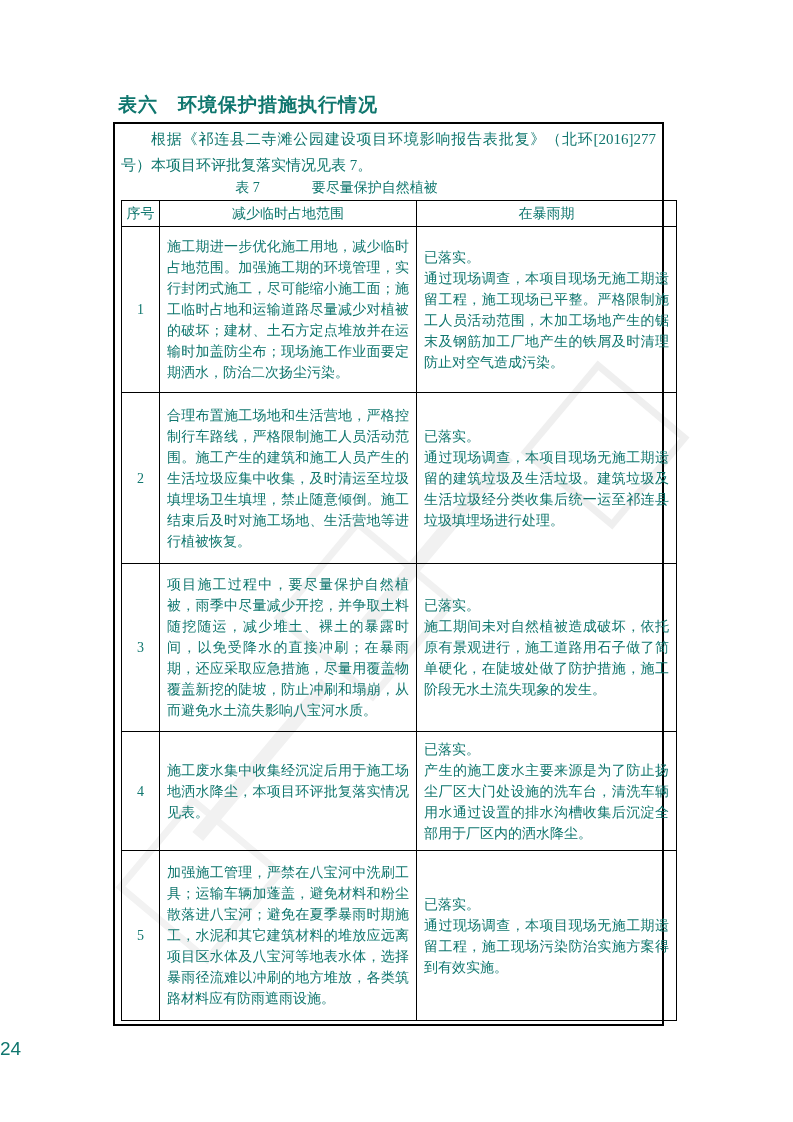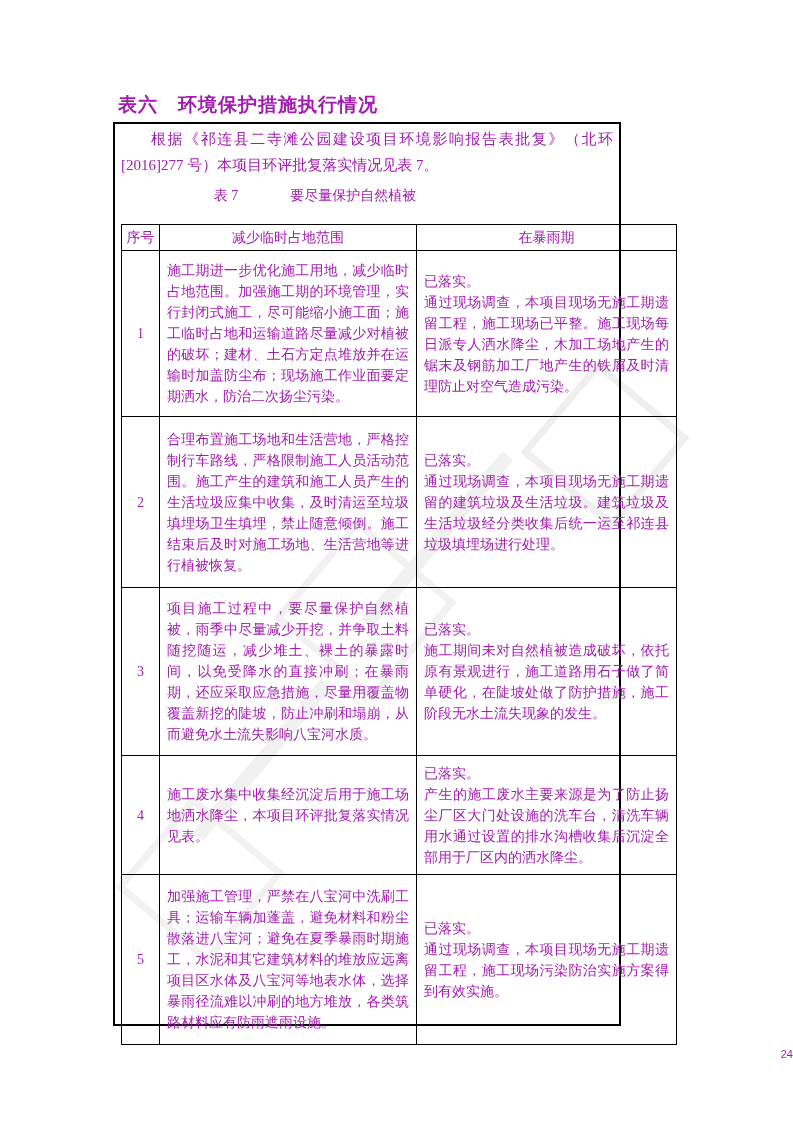--- a/index.html
+++ b/index.html
@@ -4,21 +4,21 @@
 <style>
   * { margin: 0; padding: 0; box-sizing: border-box; }
   html, body { background: #e8e8e8; }
   .page {
     position: relative;
     width: 793px;
     height: 1122px;
     margin: 0 auto;
     background: #ffffff;
     font-family: "Liberation Serif", "DejaVu Serif", serif;
-    color: #a21caf;
+    color: #0f766e;
     overflow: hidden;
   }
   
   .watermark { position: absolute; pointer-events: none; z-index: 0; }
   .wm-glyph {
     position: absolute;
     border: 7px solid #efefef;
     transform: rotate(40deg);
   }
   .wm-g1 { left: 545px; top: 385px; width: 120px; height: 120px; }
@@ -38,48 +38,48 @@
     left: 118px;
     font-size: 19px;
     font-weight: bold;
     letter-spacing: 1px;
     z-index: 2;
   }
   .outer-box {
     position: absolute;
     top: 122px;
     left: 113px;
-    width: 508px;
+    width: 551px;
     height: 904px;
     border: 2px solid #000;
     padding: 2px 6px 0 6px;
     z-index: 1;
     background: transparent;
   }
   .intro {
     font-size: 15px;
     line-height: 26px;
     text-align: justify;
     text-indent: 2em;
   }
   .table-caption {
-    margin-top: 8px;
+    margin-top: 0;
     height: 22px;
     line-height: 20px;
     font-size: 14px;
     display: flex;
     justify-content: center;
     gap: 52px;
     transform: translateX(-52px);
   }
   table.report-table {
     border-collapse: collapse;
     table-layout: fixed;
     width: 555px;
-    margin-top: 16px;
+    margin-top: 0;
   }
   .report-table th, .report-table td {
     border: 1px solid #000;
     font-weight: normal;
     font-size: 14px;
     line-height: 21px;
     vertical-align: middle;
   }
   .report-table thead tr { height: 26px; }
   .report-table th { text-align: center; padding: 1px 4px; }
@@ -92,22 +92,22 @@
   .report-table tbody tr:nth-child(1) { height: 166px; }
   .report-table tbody tr:nth-child(2) { height: 171px; }
   .report-table tbody tr:nth-child(3) { height: 168px; }
   .report-table tbody tr:nth-child(4) { height: 119px; }
   .report-table tbody tr:nth-child(5) { height: 170px; }
   .page-number {
     position: absolute;
     bottom: 62px;
     left: 0;
     width: 100%;
-    text-align: right;
-    font-size: 11px;
+    text-align: left;
+    font-size: 19px;
     font-family: "Liberation Sans", sans-serif;
     z-index: 2;
   }
 </style>
 </head>
 <body>
 
 <div class="page">
 
   <div class="watermark">
@@ -140,21 +140,21 @@
           <th>减少临时占地范围</th>
           <th>在暴雨期</th>
         </tr>
       </thead>
       <tbody>
           <tr>
             <td class="cell-no">1</td>
             <td class="cell-req">施工期进一步优化施工用地，减少临时占地范围。加强施工期的环境管理，实行封闭式施工，尽可能缩小施工面；施工临时占地和运输道路尽量减少对植被的破坏；建材、土石方定点堆放并在运输时加盖防尘布；现场施工作业面要定期洒水，防治二次扬尘污染。</td>
             <td class="cell-status">
               <div>已落实。</div>
-              <div>通过现场调查，本项目现场无施工期遗留工程，施工现场已平整。施工现场每日派专人洒水降尘，木加工场地产生的锯末及钢筋加工厂地产生的铁屑及时清理防止对空气造成污染。</div>
+              <div>通过现场调查，本项目现场无施工期遗留工程，施工现场已平整。严格限制施工人员活动范围，木加工场地产生的锯末及钢筋加工厂地产生的铁屑及时清理防止对空气造成污染。</div>
             </td>
           </tr>
           <tr>
             <td class="cell-no">2</td>
             <td class="cell-req">合理布置施工场地和生活营地，严格控制行车路线，严格限制施工人员活动范围。施工产生的建筑和施工人员产生的生活垃圾应集中收集，及时清运至垃圾填埋场卫生填埋，禁止随意倾倒。施工结束后及时对施工场地、生活营地等进行植被恢复。</td>
             <td class="cell-status">
               <div>已落实。</div>
               <div>通过现场调查，本项目现场无施工期遗留的建筑垃圾及生活垃圾。建筑垃圾及生活垃圾经分类收集后统一运至祁连县垃圾填埋场进行处理。</div>
             </td>
           </tr>

